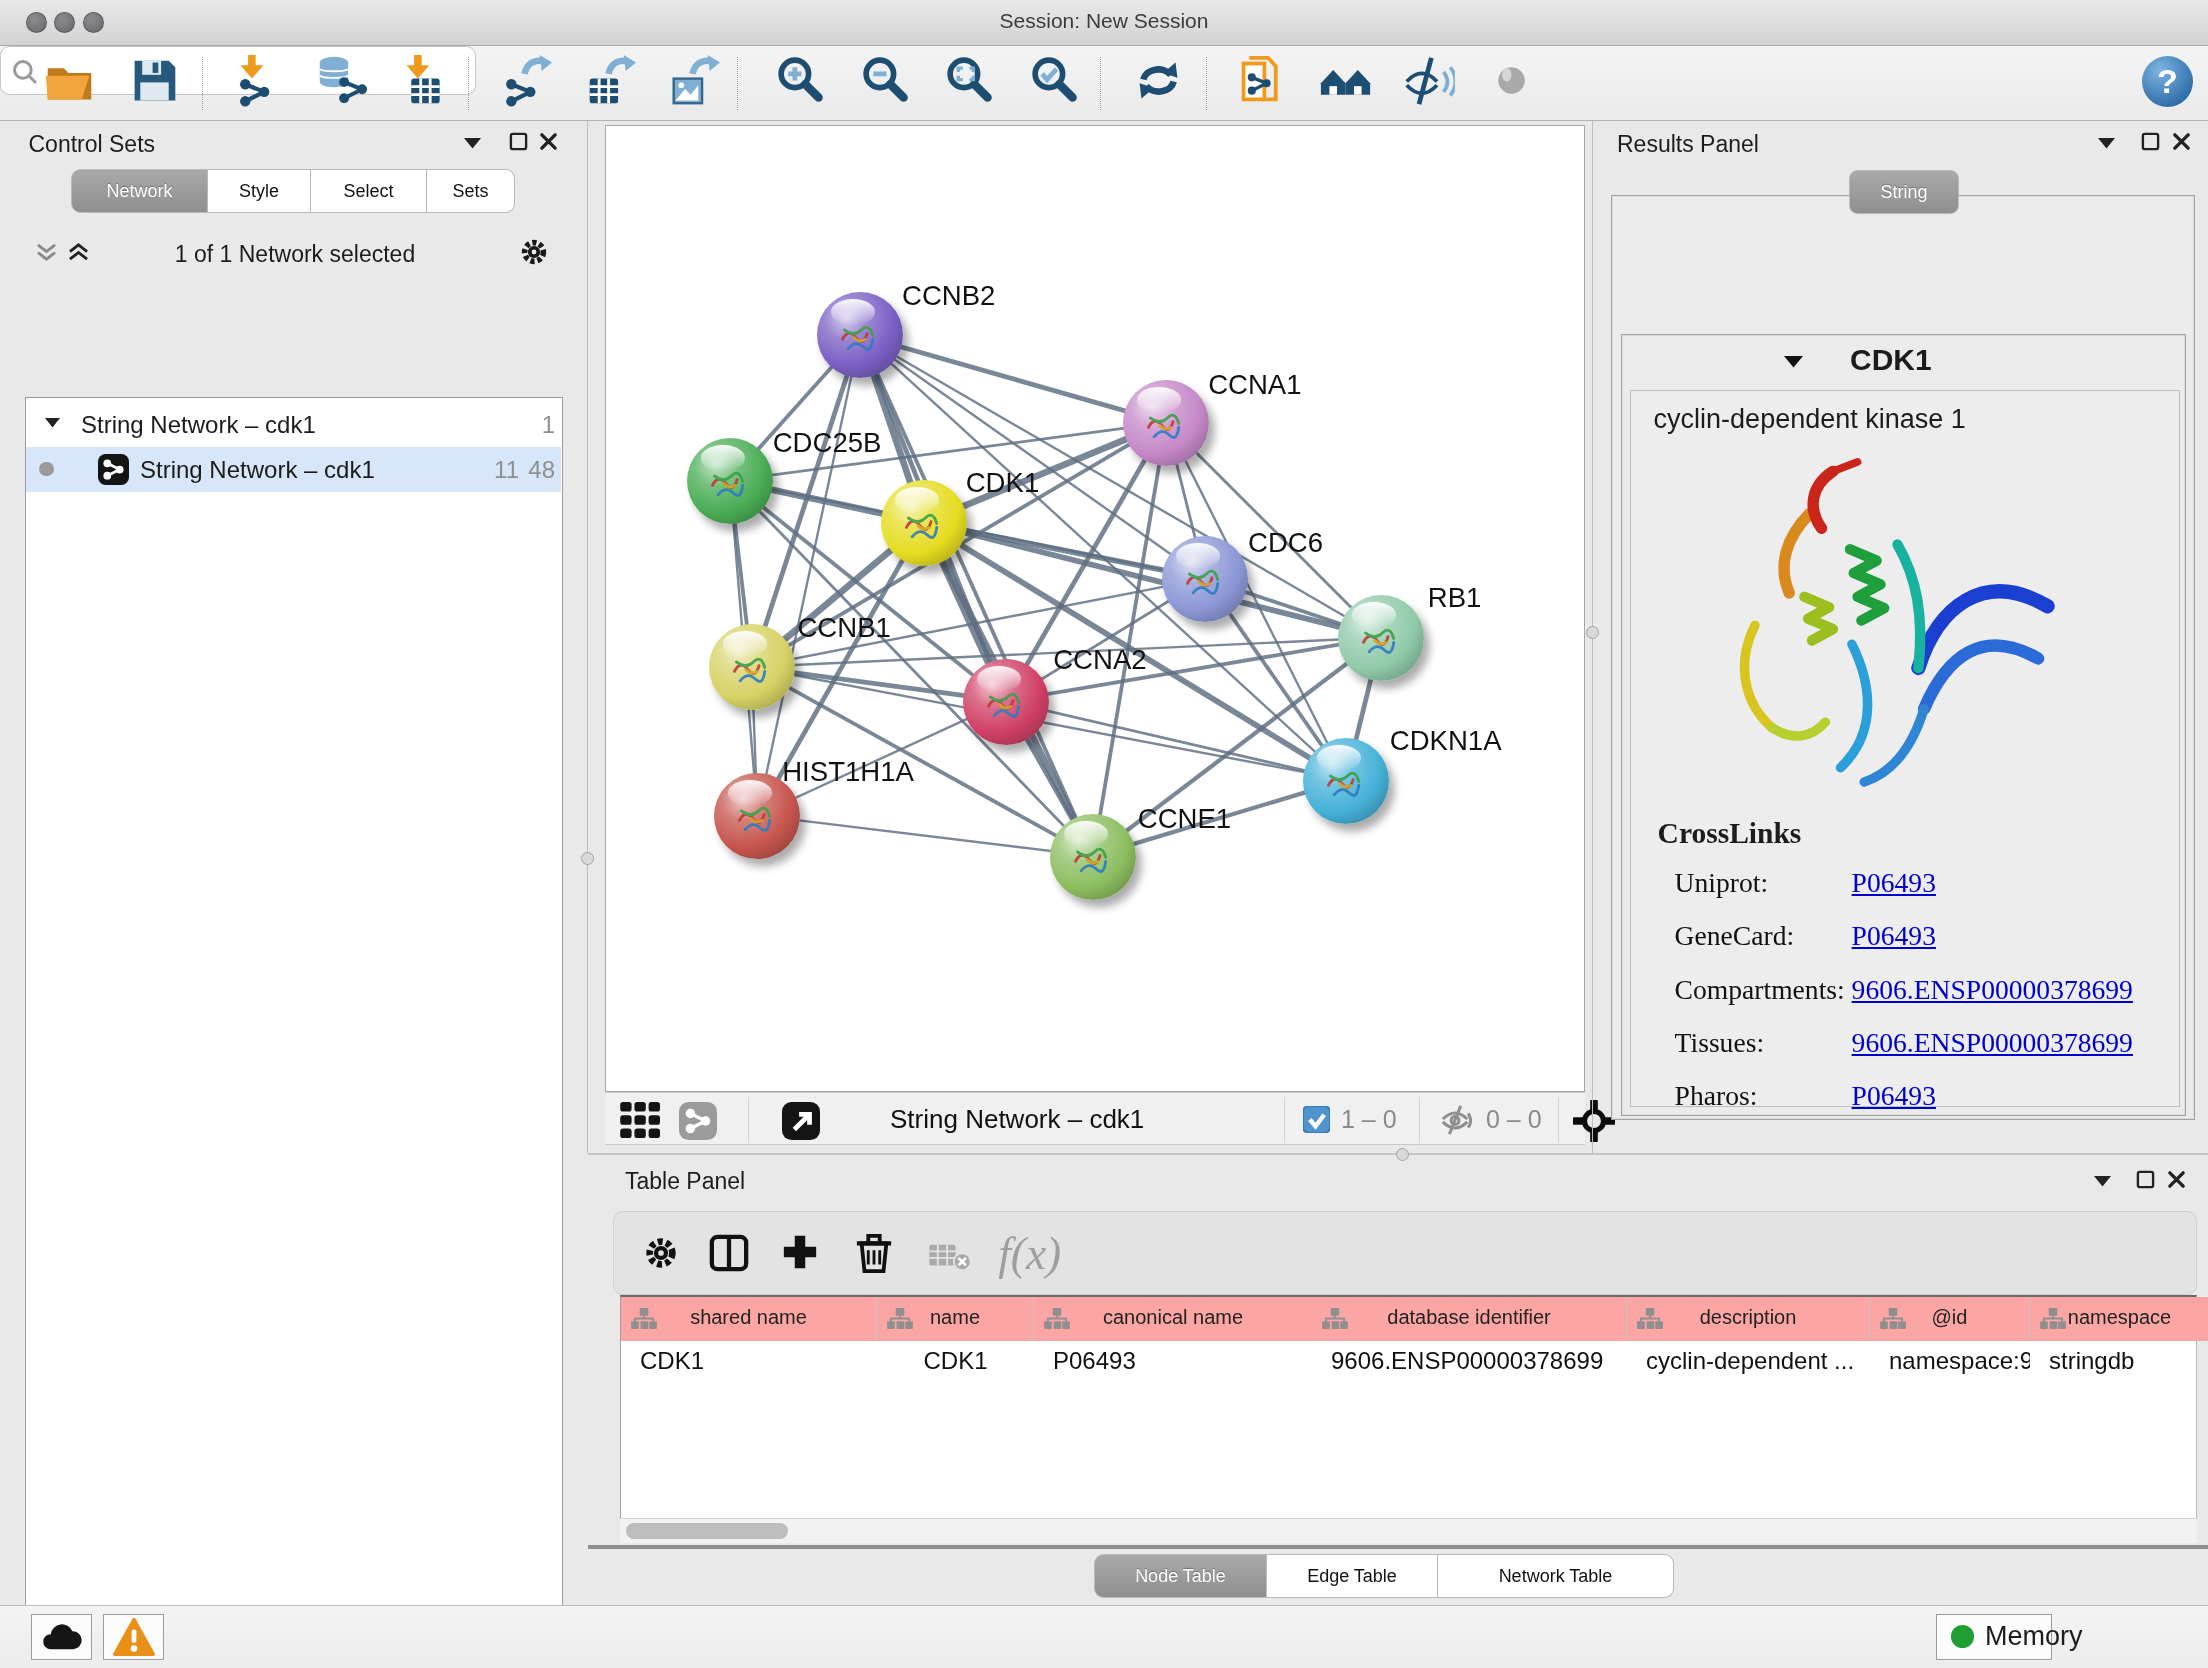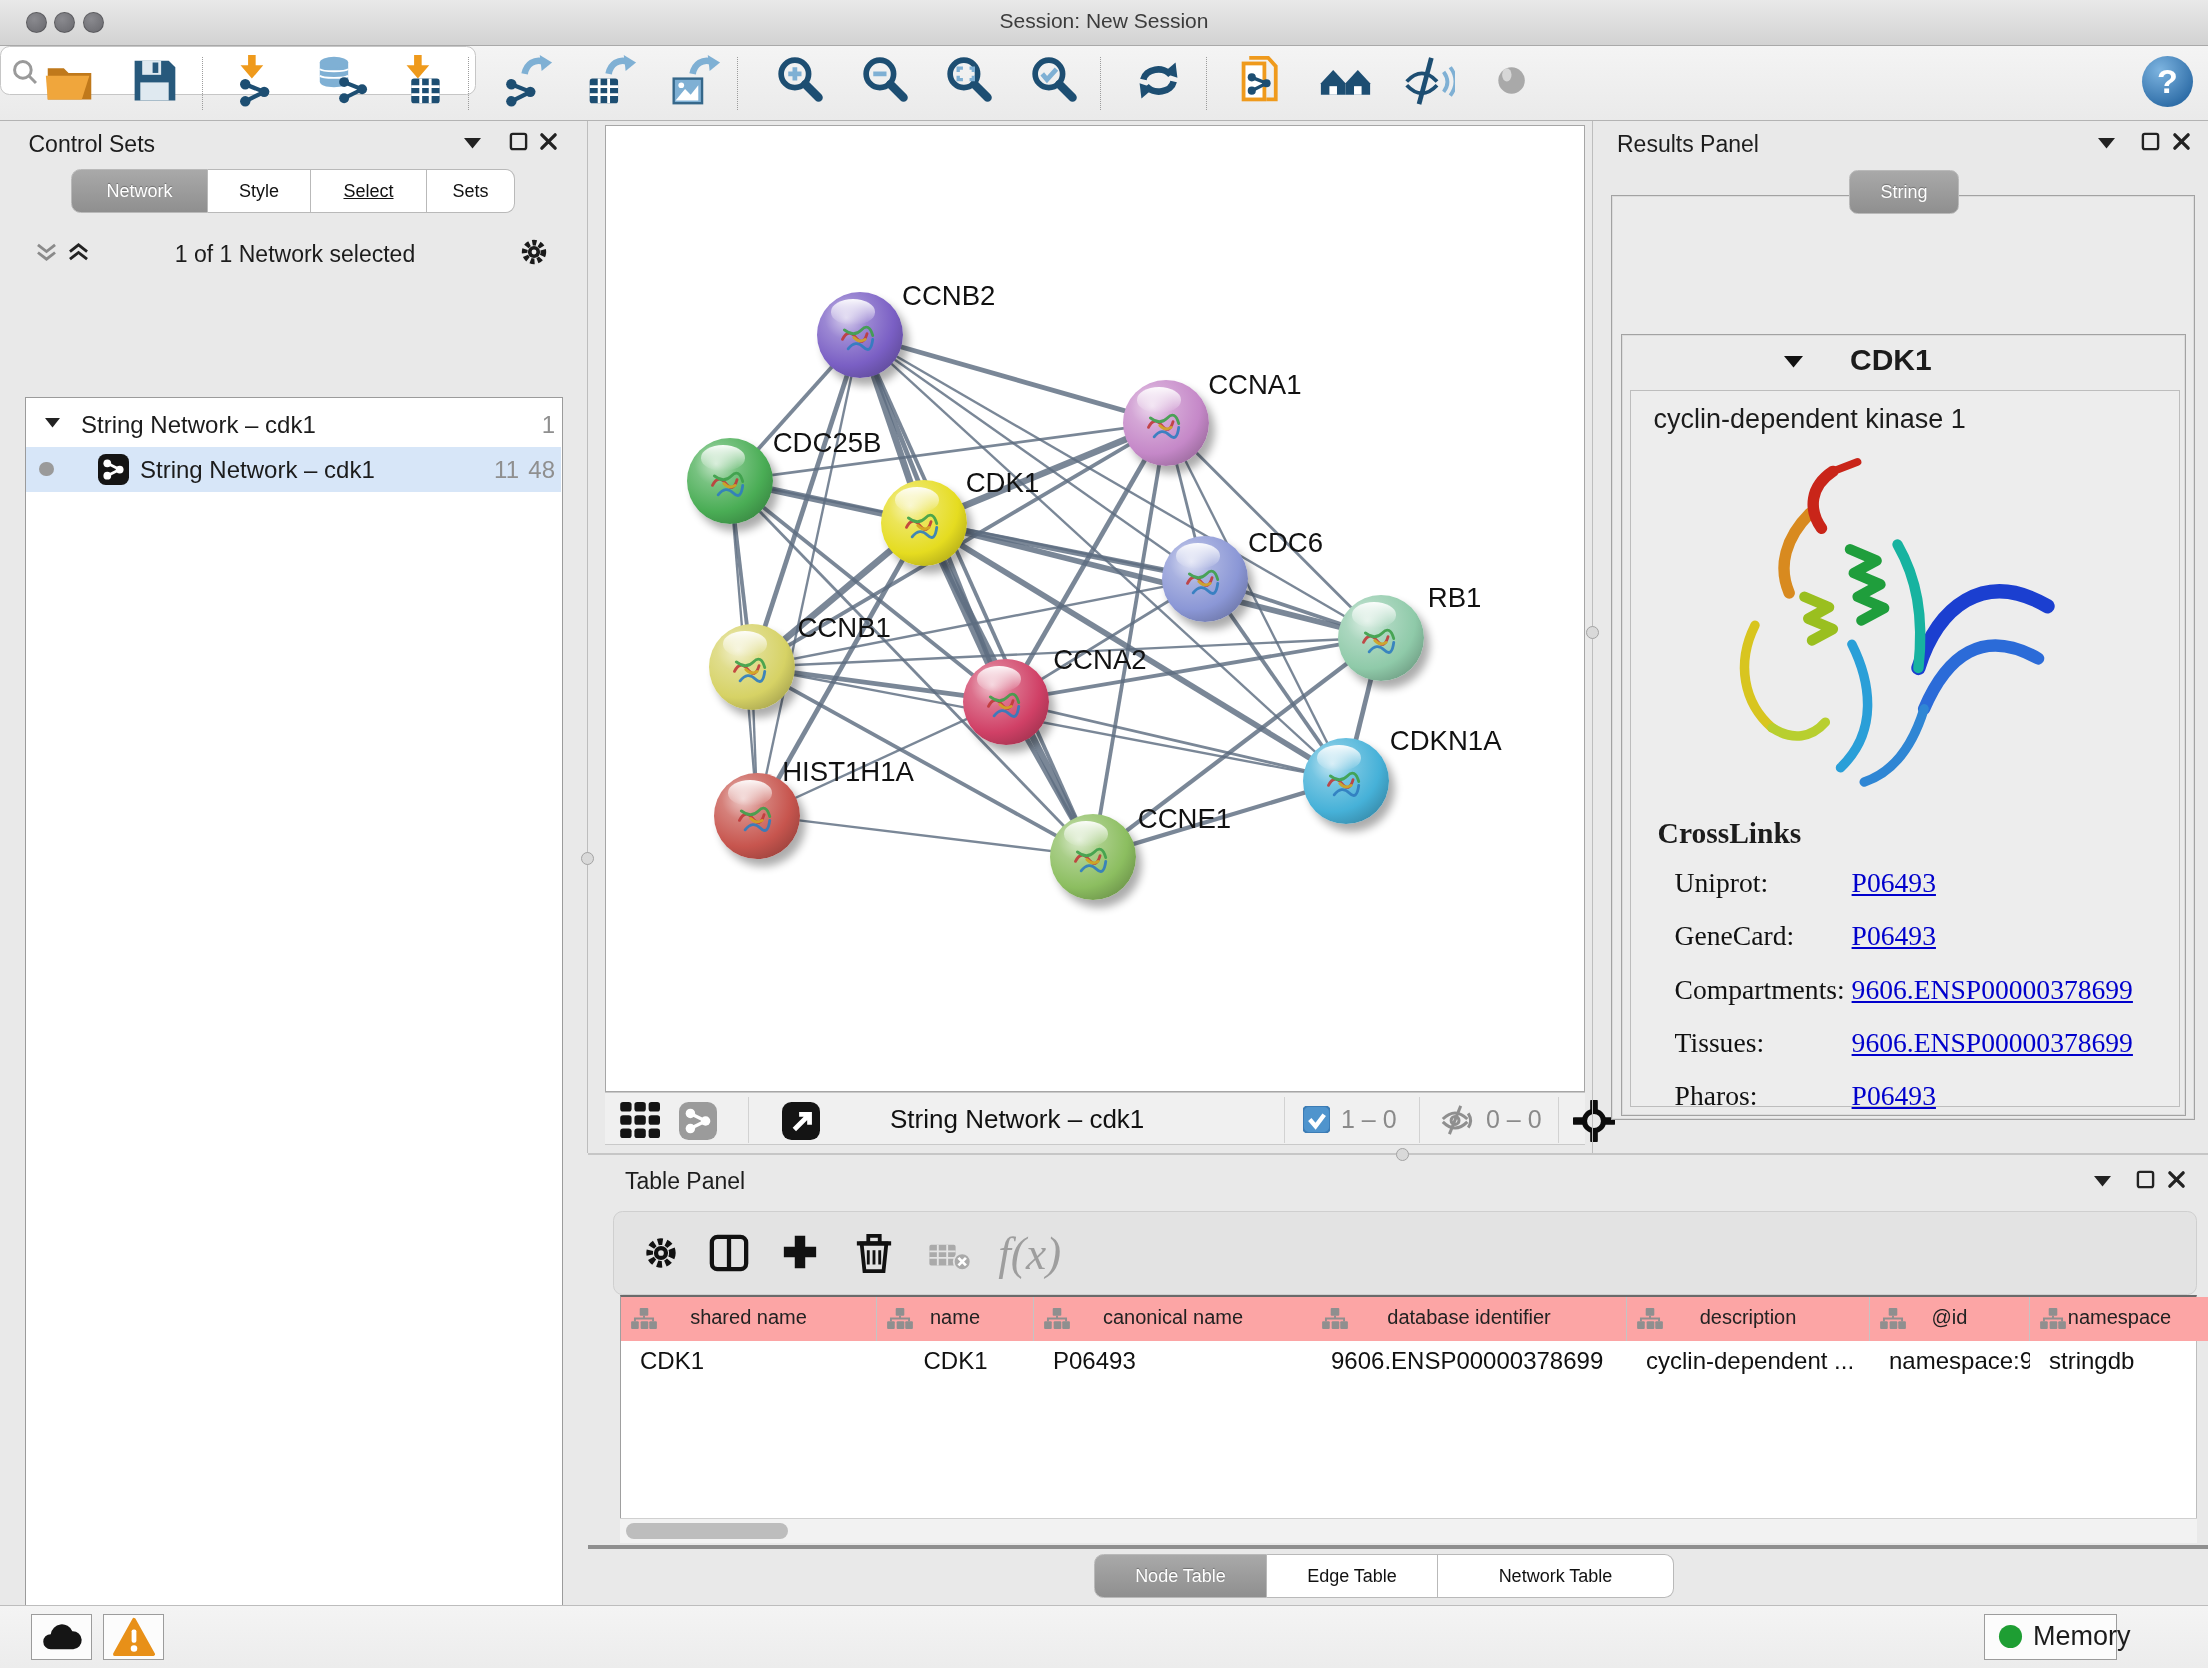--- a/index.html
+++ b/index.html
@@ -276,21 +276,21 @@
     </svg>
   <svg class="abs" style="left:509px;top:11.4px" width="19" height="19" viewBox="0 0 20 20">
       <rect x="2" y="2" width="16" height="16" rx="2" fill="none" stroke="#222" stroke-width="2.5"></rect>
     </svg>
   <svg class="abs" style="left:539px;top:11.4px" width="19" height="19" viewBox="0 0 20 20">
       <path d="M3 3l14 14M17 3L3 17" stroke="#222" stroke-width="3.5" stroke-linecap="round"></path>
     </svg>
   <div id="cp-tabs" class="abs tabs" style="left:71px;top:48px">
       <div class="tab active first" style="width: 137px;">Network</div>
       <div class="tab" style="width: 103px;">Style</div>
-      <div class="tab" style="width: 116px; text-decoration: underline;">Select</div>
+      <div class="tab" style="width: 116px;">Select</div>
       <div class="tab last" style="width: 88px;">Sets</div>
     </div>
   <svg class="abs" style="left:36px;top:122px" width="21" height="19" viewBox="0 0 22 20">
     <g fill="none" stroke="#8a8a8a" stroke-width="3">
         <path d="M2 2l9 7 9-7"></path>
         <path d="M2 10l9 7 9-7"></path>
       </g>
     </svg>
   <svg class="abs" style="left:68px;top:122px" width="21" height="19" viewBox="0 0 22 20">
     <g fill="none" stroke="#222" stroke-width="3">
@@ -786,20 +786,20 @@
       <path d="M10 30a8 8 0 0 1 0-16 12 12 0 0 1 23-3 8 8 0 0 1 1 19z" fill="#151515"></path>
       </svg>
   </div>
   <div class="sbtn" style="left:103px;width:61px">
     <svg style="margin:2.9px auto" width="42" height="40" viewBox="0 0 44 42">
       <path d="M22 3L42 39H2z" fill="#e89018" stroke="#e89018" stroke-linejoin="round" stroke-width="4"></path>
       <rect x="19.5" y="13" width="5" height="14" rx="2" fill="#fff"></rect>
         <circle cx="22" cy="33" r="3.4" fill="#fff"></circle>
       </svg>
   </div>
-  <div class="sbtn" style="left:1984px;width:133px">
+  <div class="sbtn" style="left:1936px;width:116px">
     <svg style="position:absolute;left:13.3px;top:9.5px" width="25" height="25" viewBox="0 0 26 26">
       <circle cx="13" cy="13" r="12" fill="#1e9e33"></circle>
       </svg>
     <span style="position:absolute;left:48px;top:6.7px;font-size:27px">Memory</span>
   </div>
 </div>
 
 
 </body></html>

